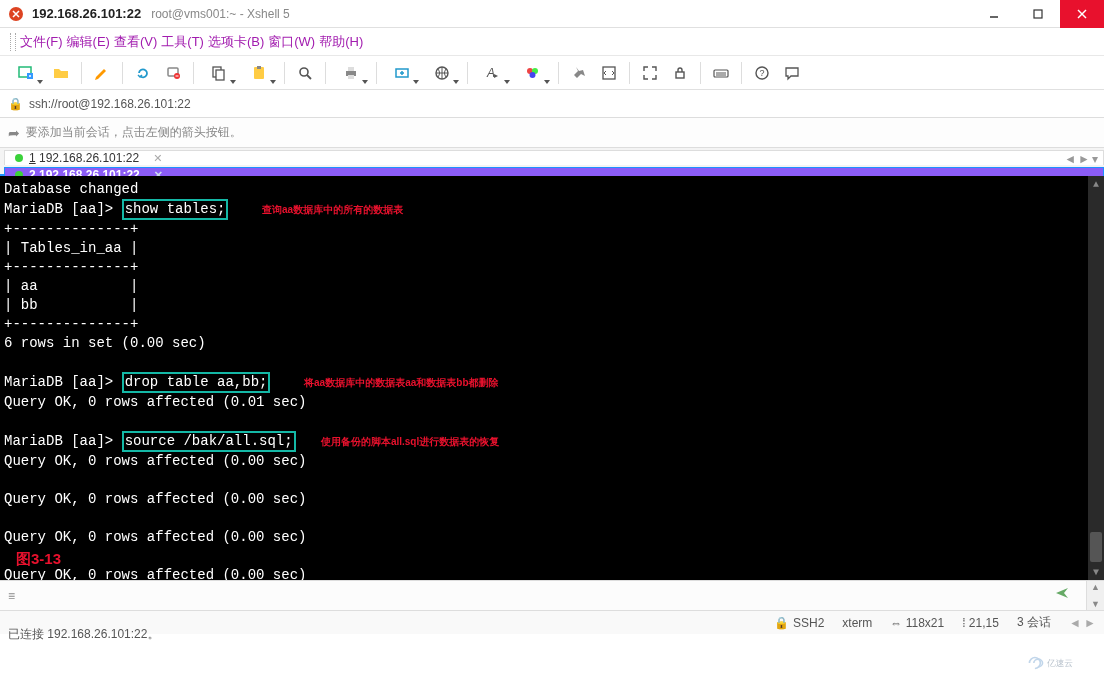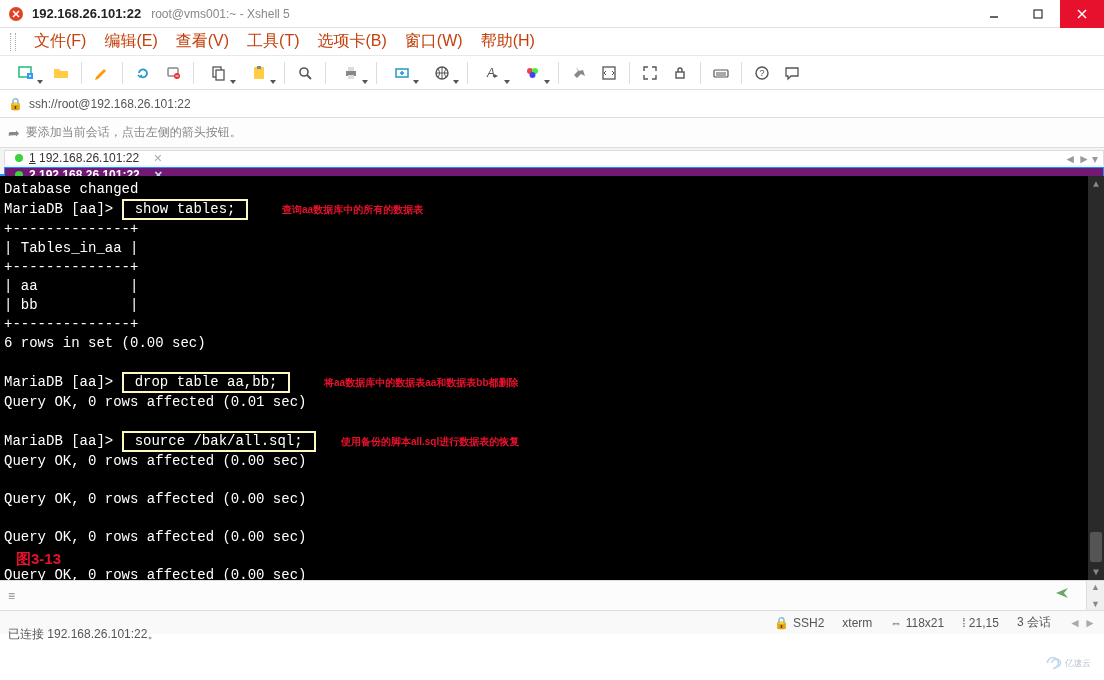--- a/index.html
+++ b/index.html
@@ -9,21 +9,21 @@
   .titlebar { height: 28px; background: #fff; display: flex; align-items: center; padding: 0 0 0 8px; border-bottom: 1px solid #e0e0e0; }
   .titlebar .app-icon { width: 16px; height: 16px; margin-right: 8px; }
   .titlebar .title-main { font-weight: bold; font-size: 13px; color: #222; margin-right: 10px; }
   .titlebar .title-sub { color: #888; font-size: 12px; }
   .win-controls { margin-left: auto; display: flex; }
   .win-btn { width: 44px; height: 28px; display: flex; justify-content: center; align-items: center; }
   .win-btn.close { background: #e8112d; color: #fff; }
   .win-btn svg { width: 12px; height: 12px; }
   
   
-  .menubar { height: 28px; display: flex; align-items: center; padding: 0 10px; gap: 14px; border-bottom: 1px solid #e8e8e8; font-size: 16px; color: #c2410c; }
+  .menubar { height: 28px; display: flex; align-items: center; padding: 0 10px; border-bottom: 1px solid #e8e8e8; font-size: 13px; color: #a21caf; }
   .menubar .menu-grip { width: 6px; height: 18px; border-left: 1px dotted #aaa; border-right: 1px dotted #aaa; margin-right: 2px;}
   .menu-item { padding: 2px 2px; }
   
   
   .toolbar { height: 34px; display: flex; align-items: center; padding: 0 8px; gap: 4px; border-bottom: 1px solid #e0e0e0; }
   .tool-btn { width: 26px; height: 26px; display: flex; justify-content: center; align-items: center; border-radius: 2px; position: relative;}
   .tool-btn.wide { width: 36px; }
   .tool-sep { width: 1px; height: 22px; background: #ddd; margin: 0 3px; }
   .tool-btn svg { width: 18px; height: 18px; }
   .dropdown-caret { position:absolute; right:1px; bottom:2px; width:0;height:0; border-left:3px solid transparent;border-right:3px solid transparent; border-top:4px solid #555;}
@@ -33,46 +33,46 @@
   .addrbar .lock-ic { margin-right: 6px; font-size: 12px;}
   
   
   .hintbar { height: 30px; display: flex; align-items: center; padding: 0 8px; background: #fdfdfd; border-bottom: 1px solid #ddd; color: #888; font-size: 12px;}
   .hintbar .arrow-ic { margin-right: 6px; font-size: 14px;}
   
   
   .tabstrip { height: 28px; display: flex; align-items: stretch; background: #f4f4f4; border-bottom: 2px solid #1e90ff; padding-left: 4px; position: relative; flex-direction: column;}
   .tab { display: flex; align-items: center; padding: 0 10px; gap: 6px; background: #fff; border: 1px solid #ddd; border-bottom: none; margin-top: 2px; font-size: 12px; position: relative;}
   .tab .dot { width: 8px; height: 8px; border-radius: 50%; background: #3bd23b; }
-  .tab.active { background: #701a75; color: #fff; border-color: #1e90ff; font-weight: bold;}
+  .tab.active { background: #8b5cf6; color: #fff; border-color: #1e90ff; font-weight: bold;}
   .tab .close-x { color: #aaa; font-size: 11px; margin-left: 8px;}
   .tab.active .close-x { color: #cde;}
   .tab .num { text-decoration: underline; }
   .newtab { width: 26px; display: flex; align-items:center; justify-content:center; color:#555; font-size:14px; border:1px solid #ddd; margin-top:2px; background:#fff; border-bottom:none;}
   .tab-nav-right { position:absolute; right:6px; top:4px; display:flex; gap:2px; color:#999;}
   
   
   .terminal { background: #000; color: #fff; font-family: "Consolas","Courier New",monospace; font-size: 14px; line-height: 19px; padding: 4px 4px; height: 404px; overflow:hidden; position: relative;}
   .terminal pre { font-family: inherit; white-space: pre; }
-  .hlbox { display:inline-block; border: 2px solid #fef9c3; padding: 0 11px; line-height: 17px;}
+  .hlbox { display:inline-block; border: 2px solid #14b8a6; padding: 0 1px; line-height: 17px;}
   .annot { color: #e8112d; font-weight: bold; font-family: "Microsoft YaHei", sans-serif; font-size: 10px;}
   .term-scroll { position:absolute; right:0; top:0; width:16px; height:100%; background:#2a2a2a;}
   .term-scroll .up, .term-scroll .down { height:16px; display:flex;align-items:center;justify-content:center; color:#888; font-size:10px;}
   .term-scroll .thumb { position:absolute; left:2px; right:2px; bottom:18px; height:30px; background:#555; border-radius:2px;}
   .caption-overlay { position:absolute; left:16px; bottom:12px; color:#e8112d; font-weight:bold; font-family:"Microsoft YaHei",sans-serif; font-size:15px; z-index:2;}
   
   
   .composebar { height: 30px; display: flex; align-items: center; padding: 0 8px; background: #fcfcfc; border-top: 1px solid #ddd; color: #999; font-size:12px; position: relative;}
   .composebar .send-btn { position:absolute; right:34px; top:4px; color:#555;}
   .composebar .scroll-stub { position:absolute; right:0; top:0; width:18px; height:100%; background:#f0f0f0; border-left:1px solid #ddd; display:flex; flex-direction:column; justify-content:space-between; align-items:center; color:#888; font-size:9px; padding:1px 0;}
   
   
   .statusbar { height: 24px; display: flex; align-items: center; padding: 0 8px; background: #f9f9f9; border-top: 1px solid #ddd; font-size: 12px; color: #555; gap: 18px;}
   .statusbar .left { flex:1;margin-top:23px;}
-  .watermark { position:absolute; right:2px; bottom:2px; opacity:0.6;}
+  .watermark { position:absolute; right:20px; bottom:2px; opacity:0.6;}
   .watermark svg { width:60px; height:24px;}
 </style>
 </head>
 <body>
 
 <div class="titlebar">
   <svg class="app-icon" viewBox="0 0 16 16">
       <circle cx="8" cy="8" r="7" fill="#d42"></circle>
       <path d="M5 5l6 6M11 5l-6 6" stroke="#fff" stroke-width="1.5"></path>
     </svg>

